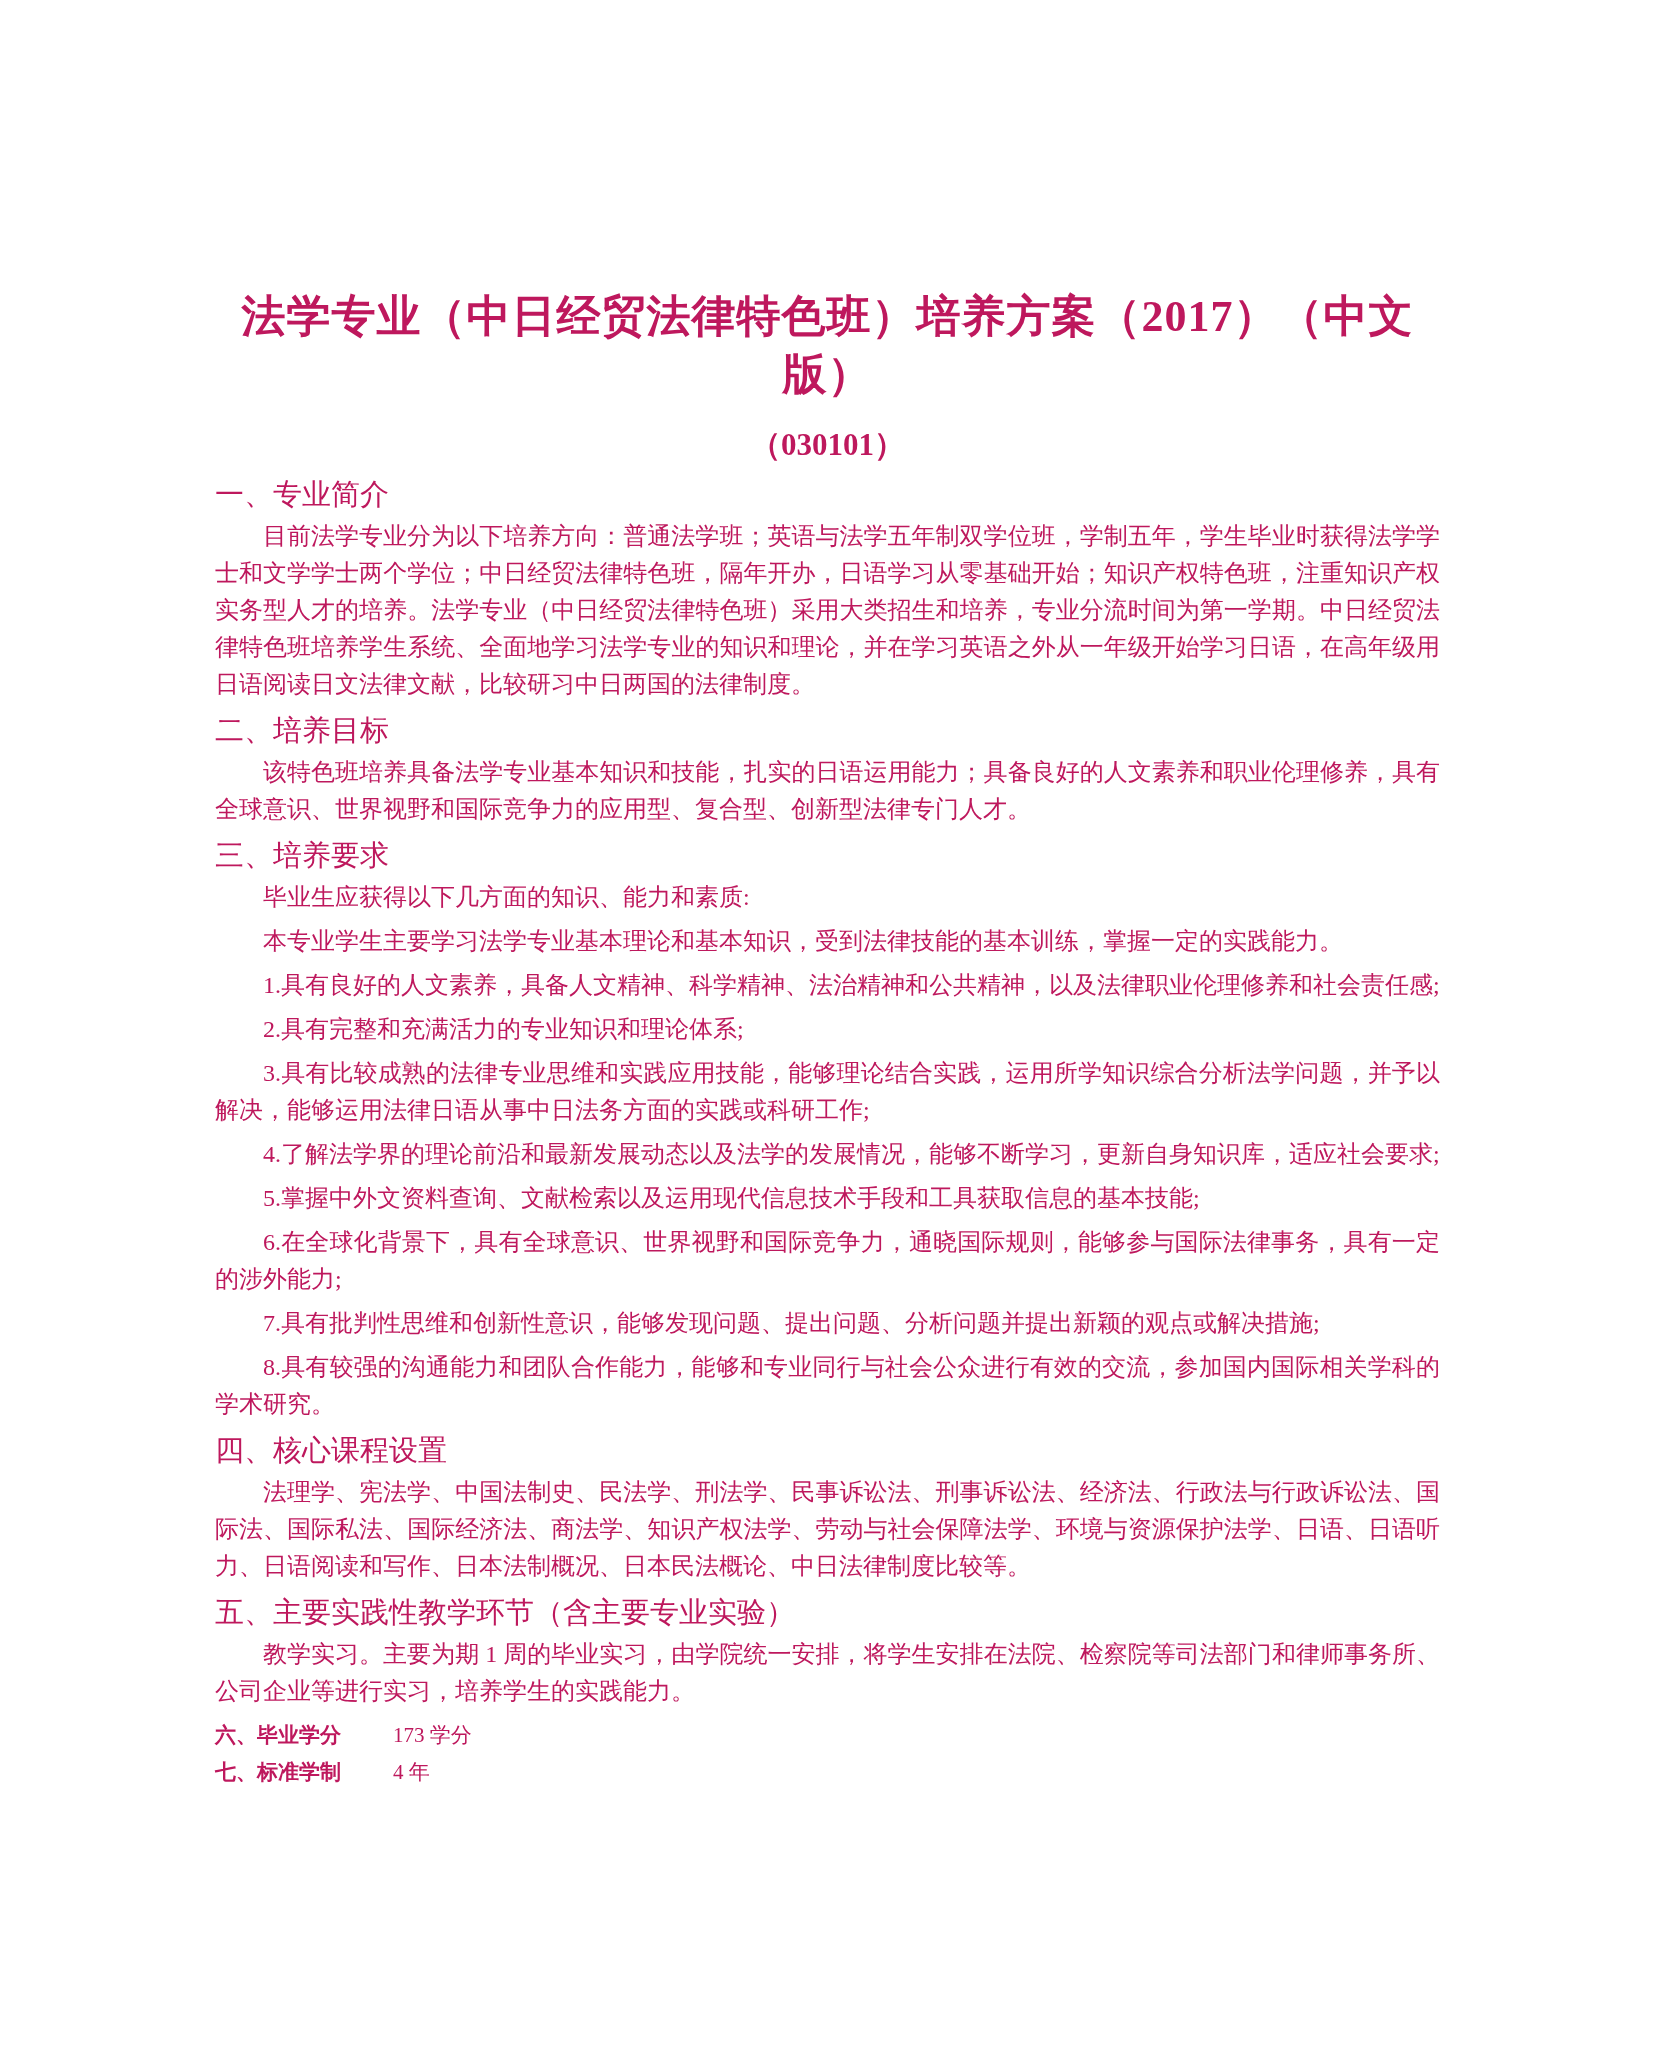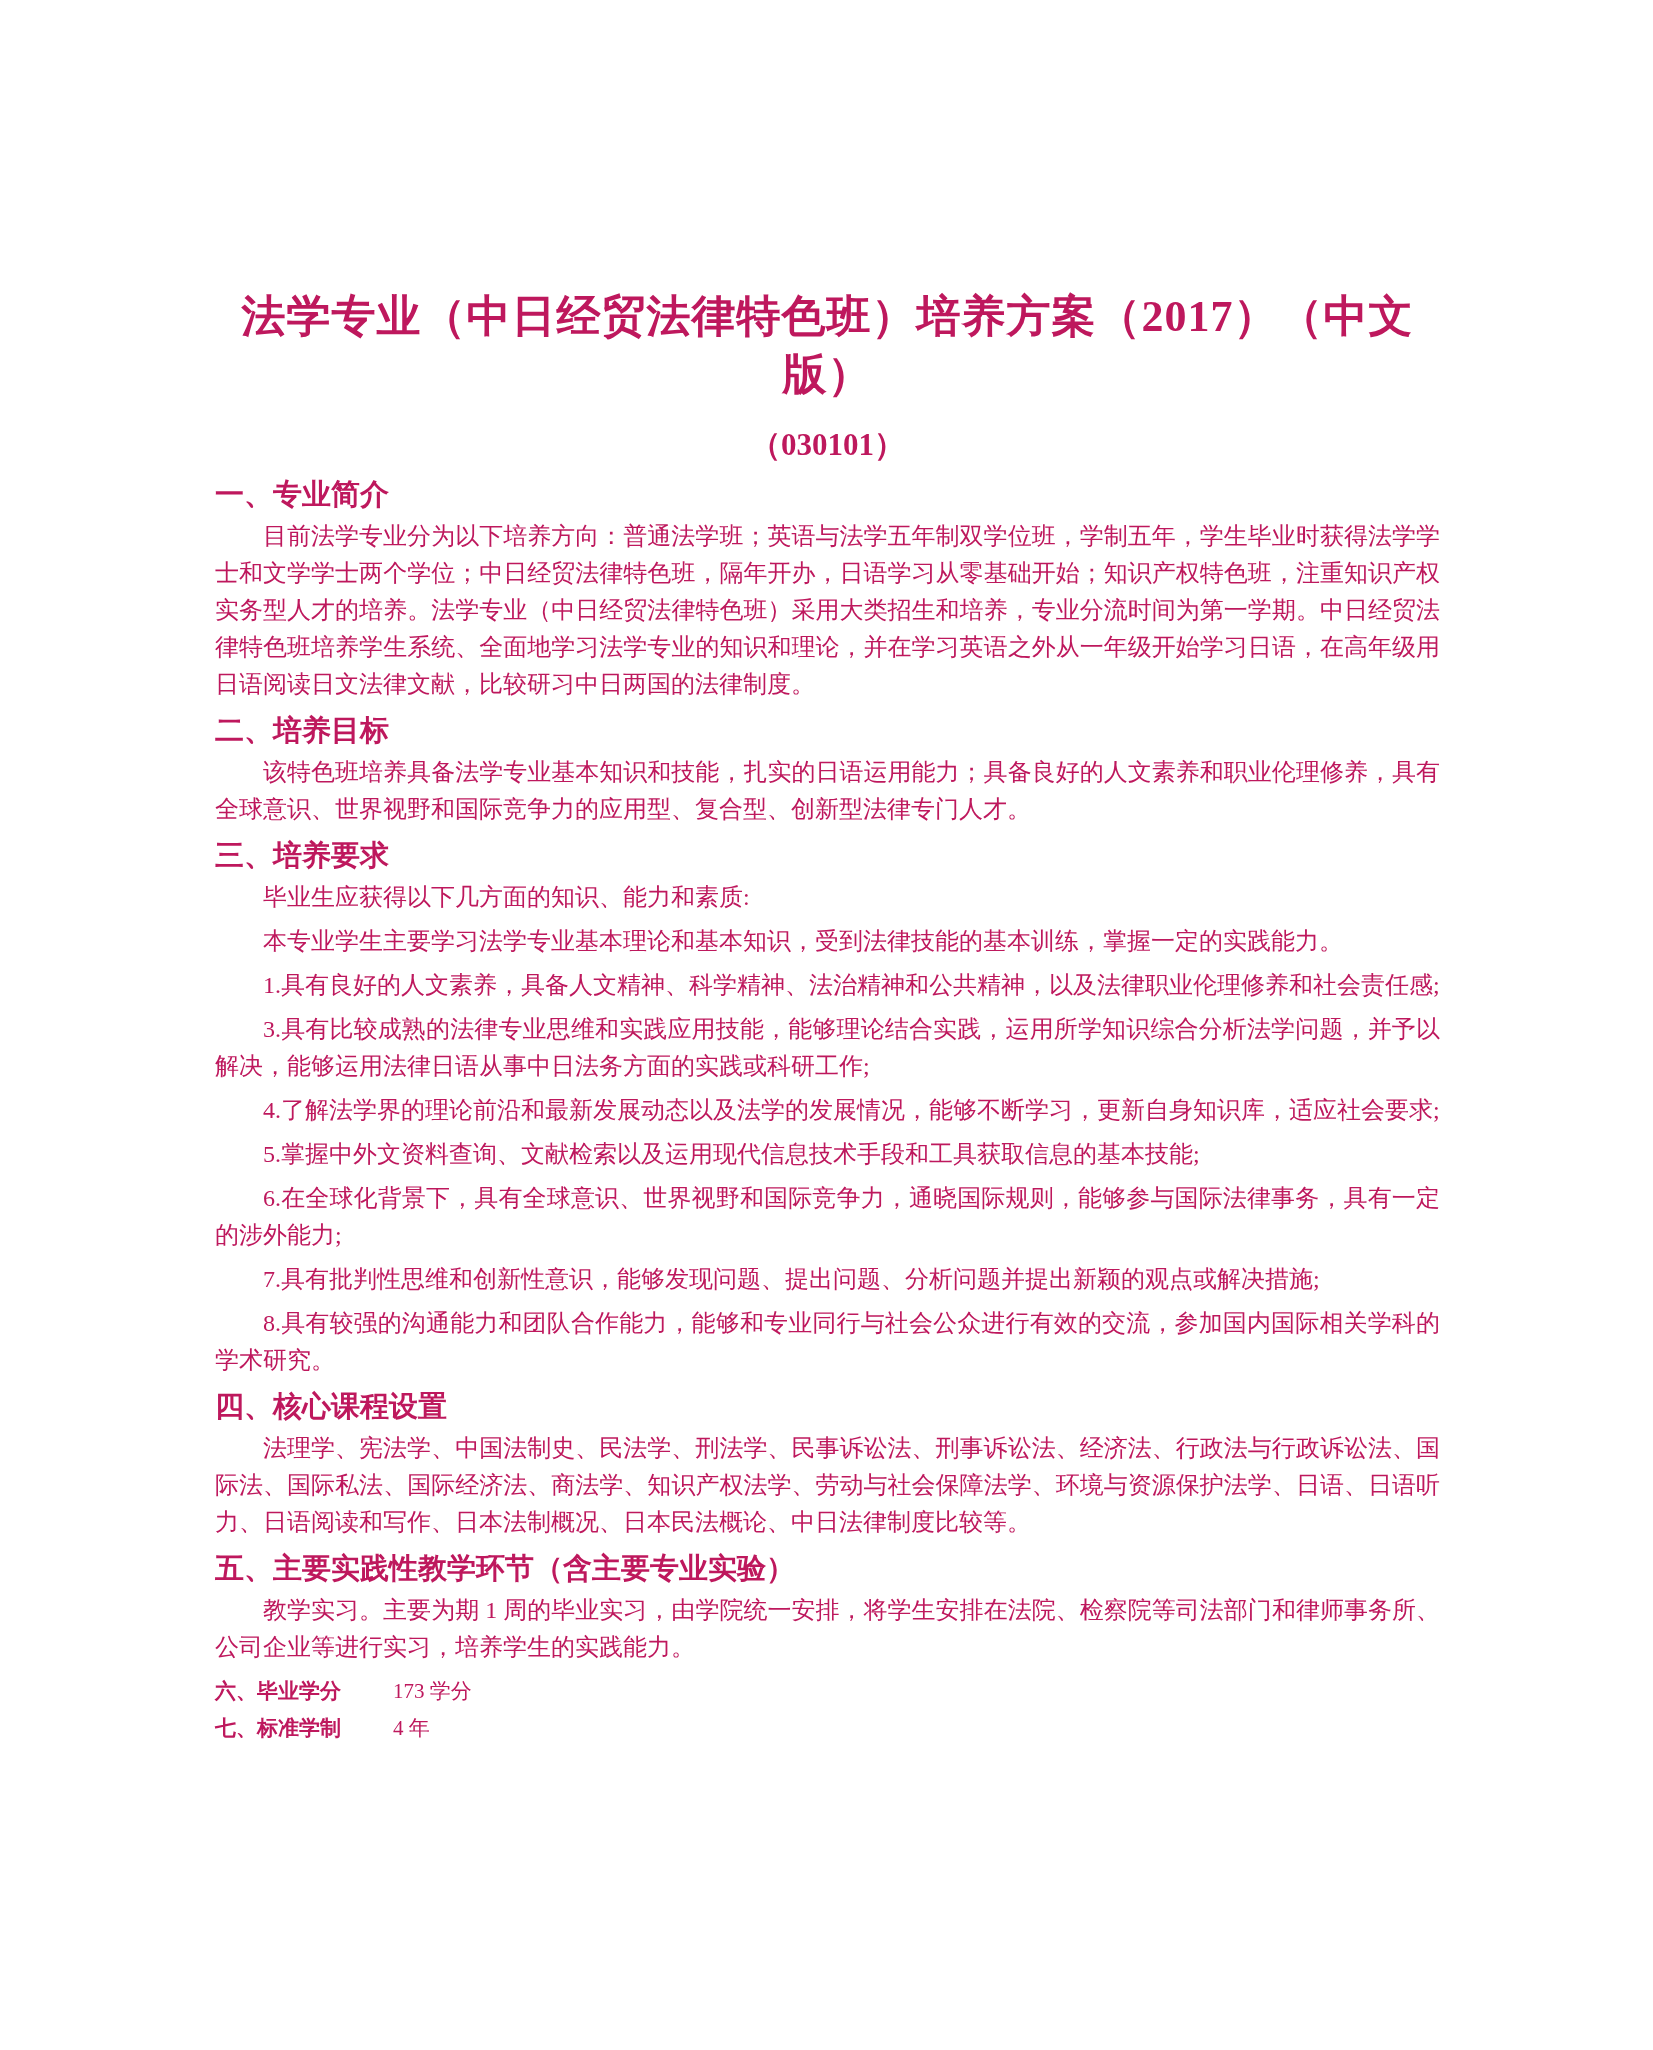--- a/index.html
+++ b/index.html
@@ -31,21 +31,21 @@
     font-weight: bold;
     text-align: center;
     margin: 16px 0 0 0;
     line-height: 50px;
   }
   .sections {
     margin-top: 4px;
   }
   .section-heading {
     font-size: 29px;
-    font-weight: bold;
+    font-weight: normal;
     line-height: 40px;
     margin: 4px 0 4px 0;
   }
   p.body-par {
     font-size: 24px;
     line-height: 37px;
     margin: 0 0 7px 0;
     text-indent: 2em;
     text-align: justify;
     text-justify: inter-ideograph;
@@ -74,20 +74,21 @@
   <div class="doc-subtitle">（030101）</div>
   <div class="sections" id="sections">
       <h2 class="section-heading">一、专业简介</h2>
       <p class="body-par">目前法学专业分为以下培养方向：普通法学班；英语与法学五年制双学位班，学制五年，学生毕业时获得法学学士和文学学士两个学位；中日经贸法律特色班，隔年开办，日语学习从零基础开始；知识产权特色班，注重知识产权实务型人才的培养。法学专业（中日经贸法律特色班）采用大类招生和培养，专业分流时间为第一学期。中日经贸法律特色班培养学生系统、全面地学习法学专业的知识和理论，并在学习英语之外从一年级开始学习日语，在高年级用日语阅读日文法律文献，比较研习中日两国的法律制度。</p>
       <h2 class="section-heading">二、培养目标</h2>
       <p class="body-par">该特色班培养具备法学专业基本知识和技能，扎实的日语运用能力；具备良好的人文素养和职业伦理修养，具有全球意识、世界视野和国际竞争力的应用型、复合型、创新型法律专门人才。</p>
       <h2 class="section-heading">三、培养要求</h2>
       <p class="body-par">毕业生应获得以下几方面的知识、能力和素质:</p>
       <p class="body-par">本专业学生主要学习法学专业基本理论和基本知识，受到法律技能的基本训练，掌握一定的实践能力。</p>
       <p class="body-par">1.具有良好的人文素养，具备人文精神、科学精神、法治精神和公共精神，以及法律职业伦理修养和社会责任感;</p>
+      <p class="body-par">2.具有完整和充满活力的专业知识和理论体系;</p>
       <p class="body-par">3.具有比较成熟的法律专业思维和实践应用技能，能够理论结合实践，运用所学知识综合分析法学问题，并予以解决，能够运用法律日语从事中日法务方面的实践或科研工作;</p>
       <p class="body-par">4.了解法学界的理论前沿和最新发展动态以及法学的发展情况，能够不断学习，更新自身知识库，适应社会要求;</p>
       <p class="body-par">5.掌握中外文资料查询、文献检索以及运用现代信息技术手段和工具获取信息的基本技能;</p>
       <p class="body-par">6.在全球化背景下，具有全球意识、世界视野和国际竞争力，通晓国际规则，能够参与国际法律事务，具有一定的涉外能力;</p>
       <p class="body-par">7.具有批判性思维和创新性意识，能够发现问题、提出问题、分析问题并提出新颖的观点或解决措施;</p>
       <p class="body-par">8.具有较强的沟通能力和团队合作能力，能够和专业同行与社会公众进行有效的交流，参加国内国际相关学科的学术研究。</p>
       <h2 class="section-heading">四、核心课程设置</h2>
       <p class="body-par">法理学、宪法学、中国法制史、民法学、刑法学、民事诉讼法、刑事诉讼法、经济法、行政法与行政诉讼法、国际法、国际私法、国际经济法、商法学、知识产权法学、劳动与社会保障法学、环境与资源保护法学、日语、日语听力、日语阅读和写作、日本法制概况、日本民法概论、中日法律制度比较等。</p>
       <h2 class="section-heading">五、主要实践性教学环节（含主要专业实验）</h2>
       <p class="body-par">教学实习。主要为期 1 周的毕业实习，由学院统一安排，将学生安排在法院、检察院等司法部门和律师事务所、公司企业等进行实习，培养学生的实践能力。</p>

